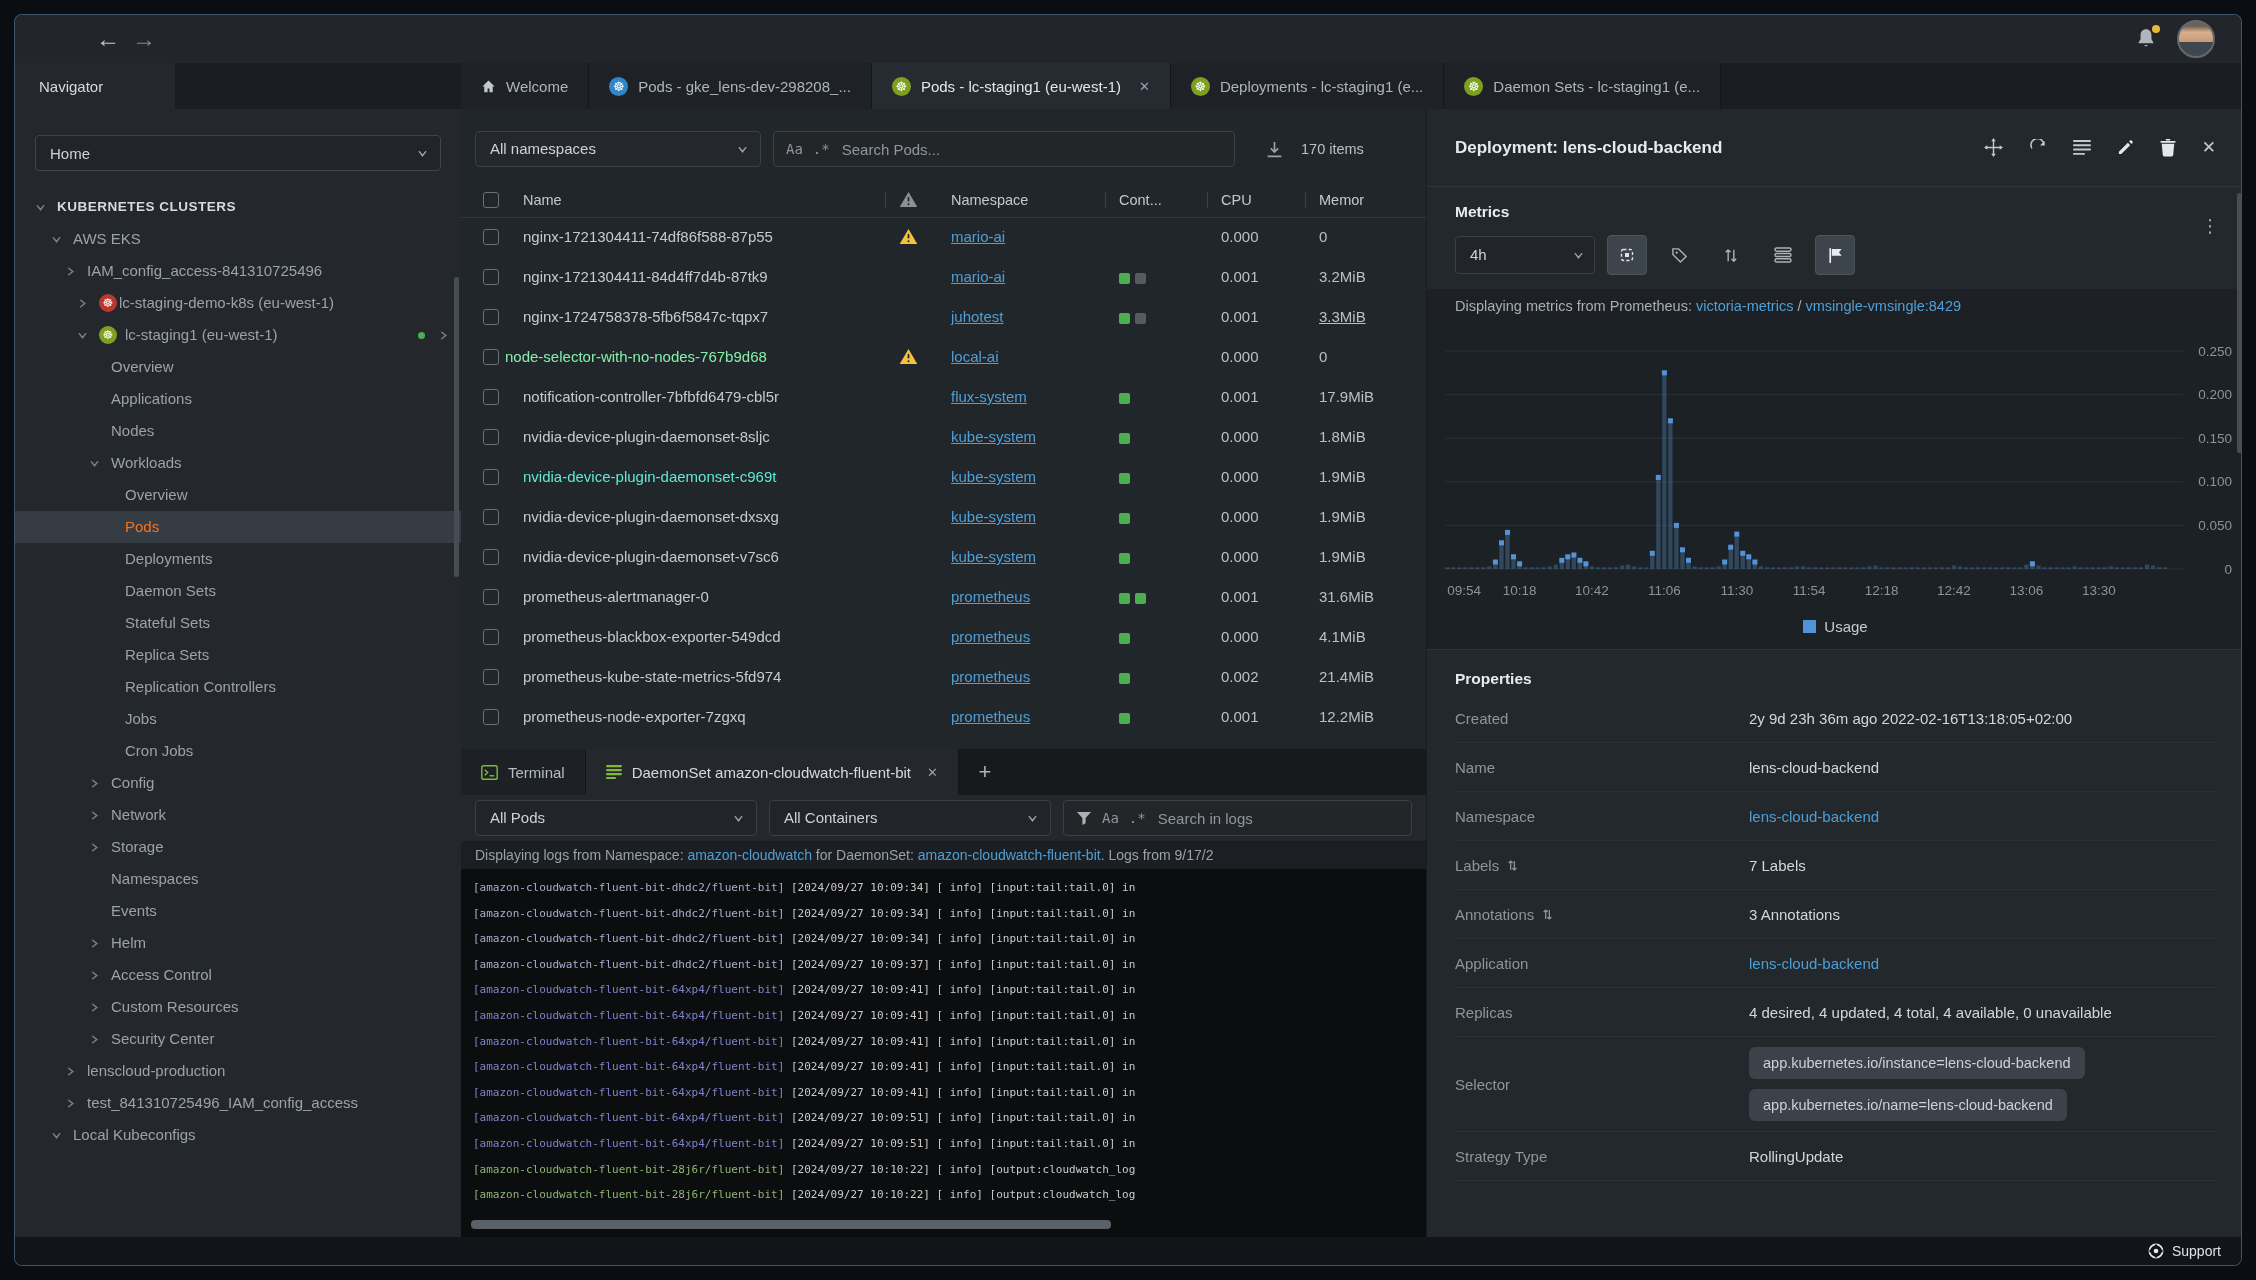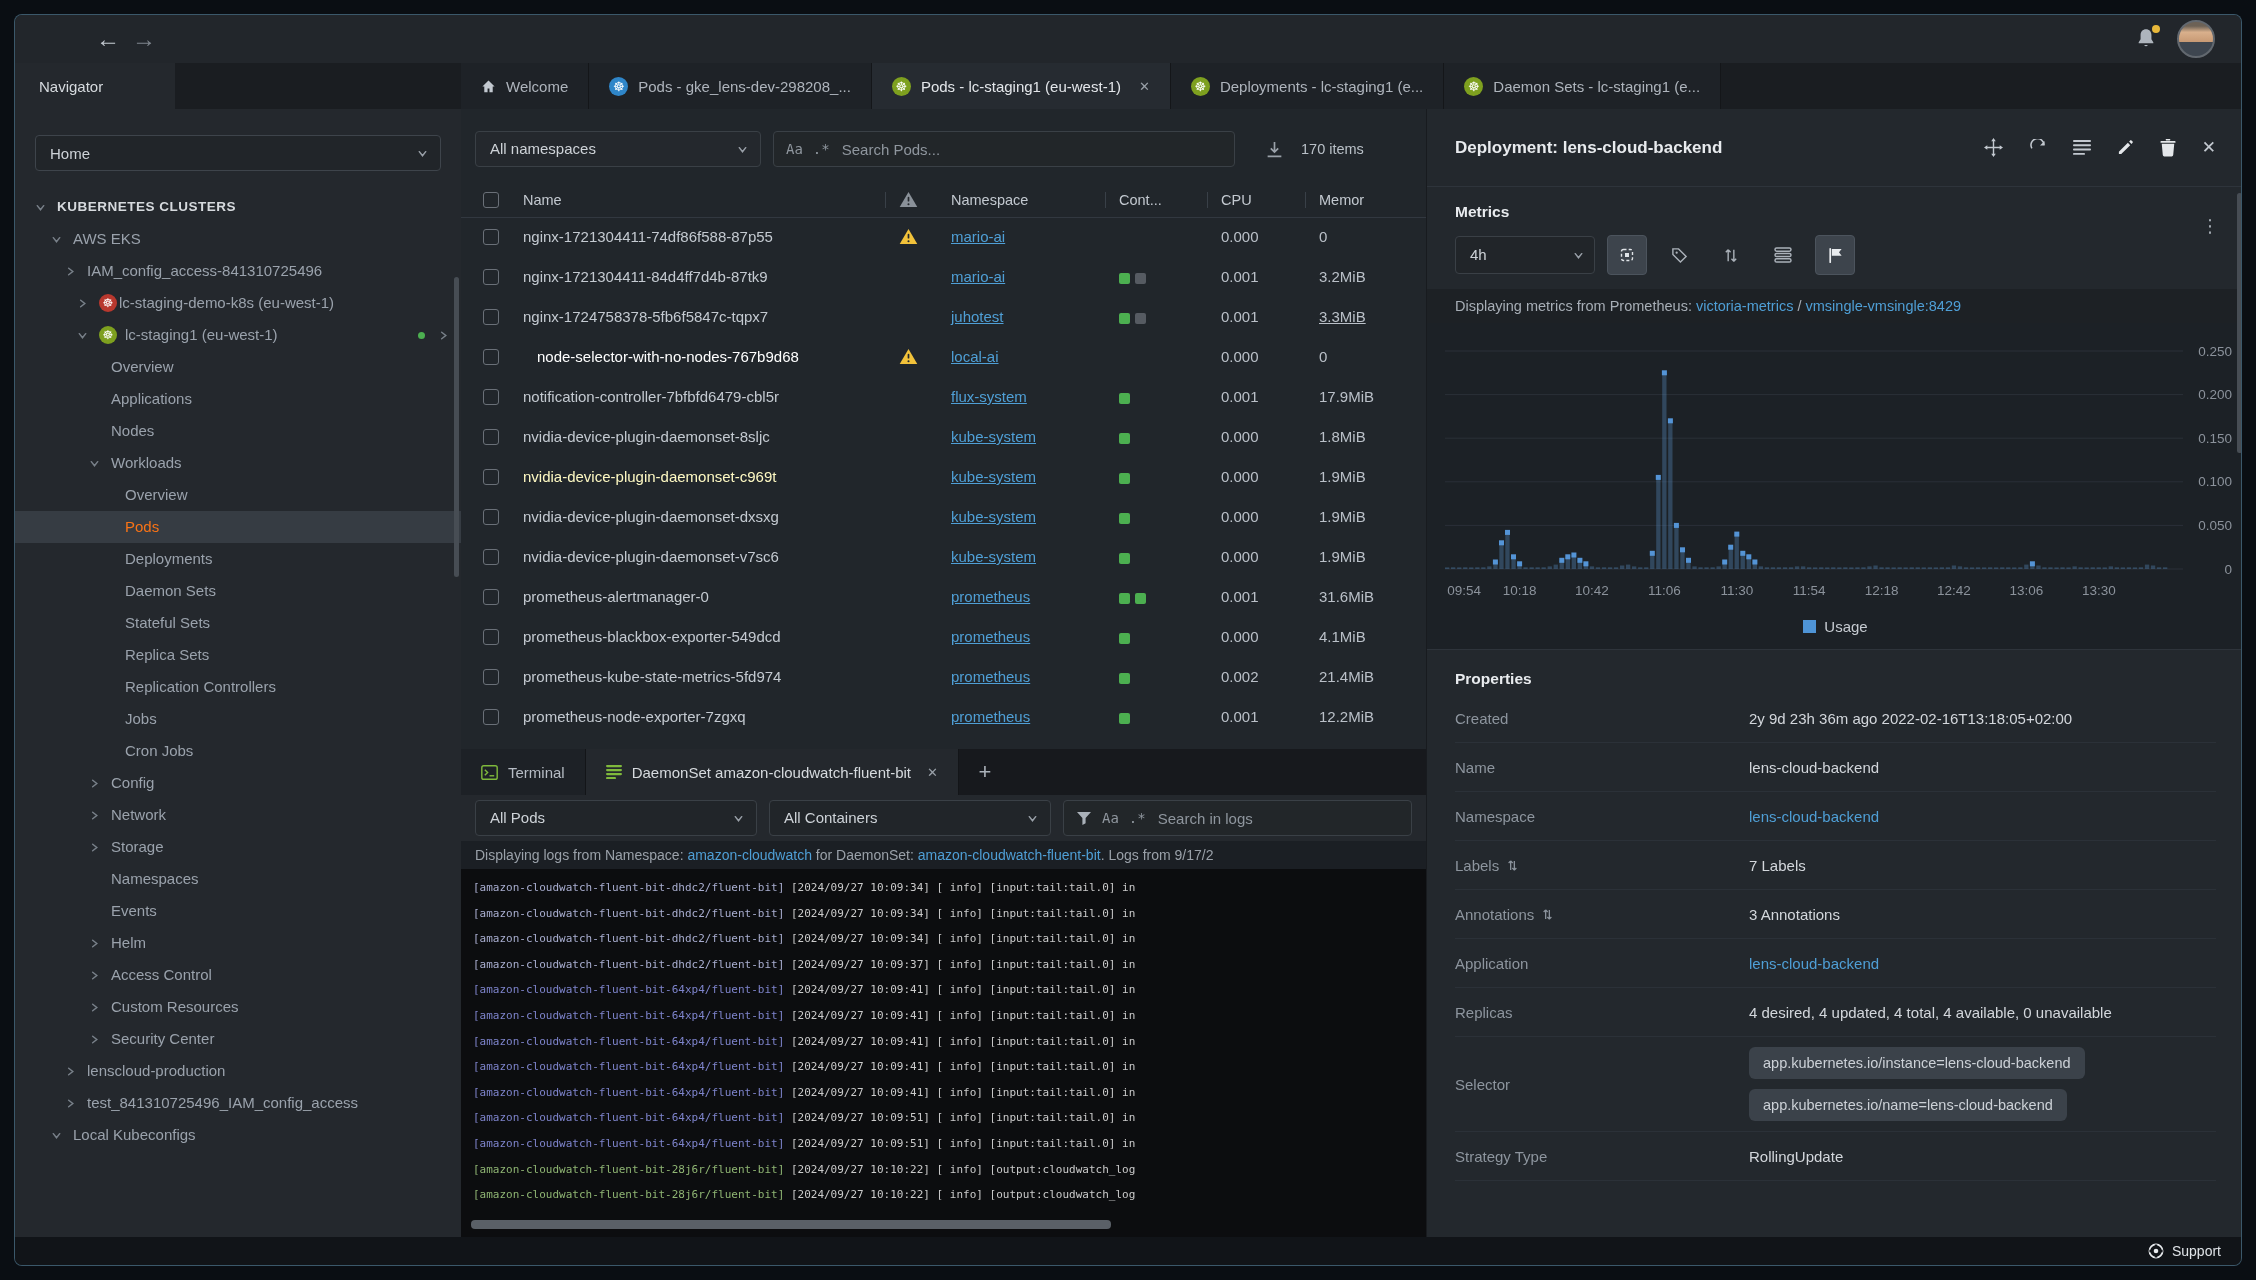--- a/index.html
+++ b/index.html
@@ -424,21 +424,21 @@
         <div class="prow">
           <span class="cb" style="left: 22px;"></span>
           <span class="pc" style="left: 62px; color: rgb(196, 202, 209);">nginx-1724758378-5fb6f5847c-tqpx7</span>
           <span class="pc nslink" style="left: 490px;">juhotest</span>
           <span class="pc" style="left: 658px;"><span class="sq" style="background: rgb(76, 175, 80);"></span><span class="sq" style="background: rgb(86, 91, 98);"></span></span>
           <span class="pc" style="left: 760px;">0.001</span>
           <span class="pc" style="left: 858px; text-decoration: underline;">3.3MiB</span>
         </div>
         <div class="prow">
           <span class="cb" style="left: 22px;"></span>
-          <span class="pc" style="left: 76px; color: #ffffff;">node-selector-with-no-nodes-767b9d68</span>
+          <span class="pc" style="left: 44px; color: #86efac;">node-selector-with-no-nodes-767b9d68</span>
           <span class="pc" style="left: 438px; top: 11px;">
             <svg width="19" height="17" viewBox="0 0 20 18">
               <path d="M10 1L19.3 17H.7z" fill="#f2c23a"></path>
               <rect x="9.1" y="6.2" width="1.8" height="5" rx=".9" fill="#23272c"></rect>
               <circle cx="10" cy="14" r="1.1" fill="#23272c"></circle>
             </svg>
           </span>
           <span class="pc nslink" style="left: 490px;">local-ai</span>
           <span class="pc" style="left: 658px;"></span>
           <span class="pc" style="left: 760px;">0.000</span>
@@ -455,21 +455,21 @@
         <div class="prow">
           <span class="cb" style="left: 22px;"></span>
           <span class="pc" style="left: 62px; color: rgb(196, 202, 209);">nvidia-device-plugin-daemonset-8sljc</span>
           <span class="pc nslink" style="left: 490px;">kube-system</span>
           <span class="pc" style="left: 658px;"><span class="sq" style="background: rgb(76, 175, 80);"></span></span>
           <span class="pc" style="left: 760px;">0.000</span>
           <span class="pc" style="left: 858px;">1.8MiB</span>
         </div>
         <div class="prow">
           <span class="cb" style="left: 22px;"></span>
-          <span class="pc" style="left: 62px; color: #fef9c3;">nvidia-device-plugin-daemonset-c969t</span>
+          <span class="pc" style="left: 62px; color: #5eead4;">nvidia-device-plugin-daemonset-c969t</span>
           <span class="pc nslink" style="left: 490px;">kube-system</span>
           <span class="pc" style="left: 658px;"><span class="sq" style="background: rgb(76, 175, 80);"></span></span>
           <span class="pc" style="left: 760px;">0.000</span>
           <span class="pc" style="left: 858px;">1.9MiB</span>
         </div>
         <div class="prow">
           <span class="cb" style="left: 22px;"></span>
           <span class="pc" style="left: 62px; color: rgb(196, 202, 209);">nvidia-device-plugin-daemonset-dxsxg</span>
           <span class="pc nslink" style="left: 490px;">kube-system</span>
           <span class="pc" style="left: 658px;"><span class="sq" style="background: rgb(76, 175, 80);"></span></span>

